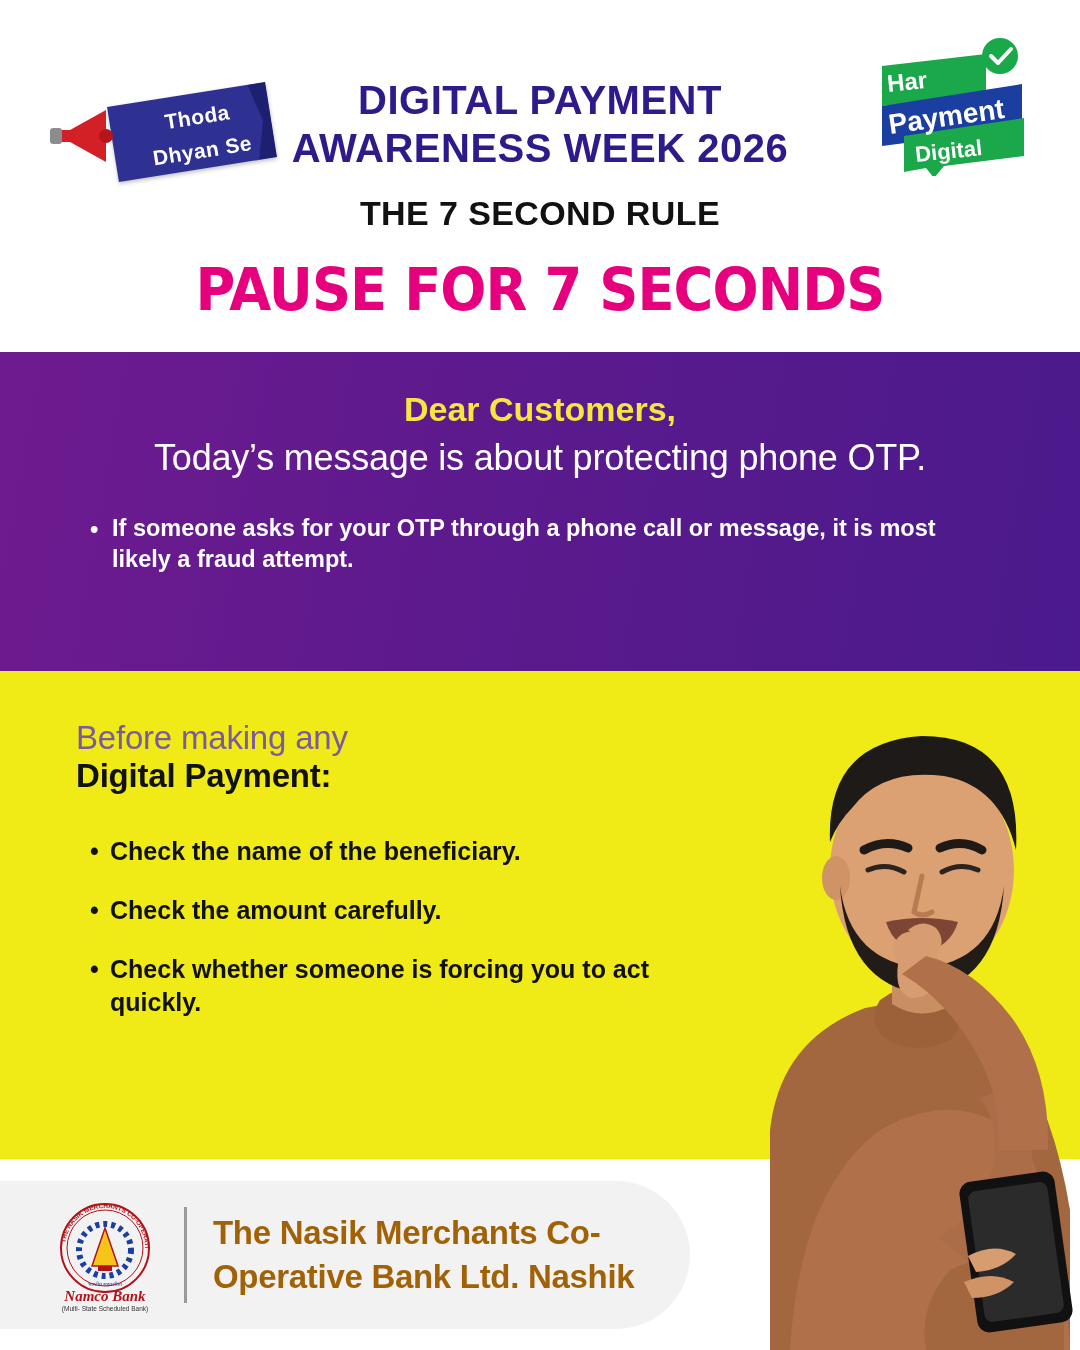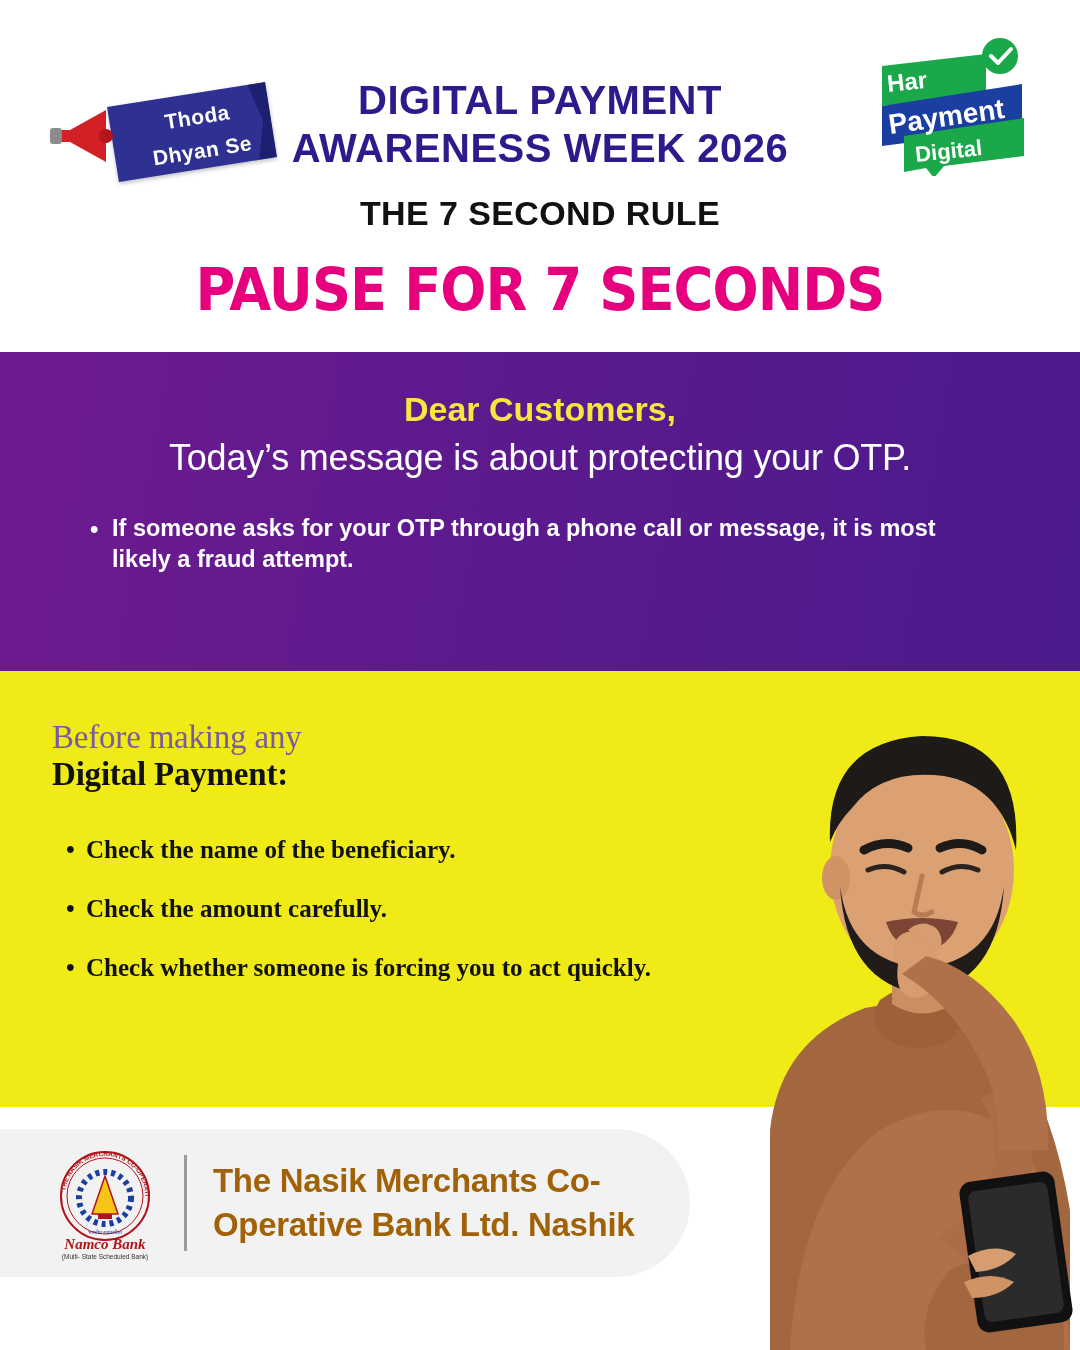--- a/index.html
+++ b/index.html
@@ -74,21 +74,21 @@
   .purple-list li {
     list-style:none; color:#ffffff; font-weight:bold; font-size:23.5px;
     line-height:31px; margin-bottom:26px; position:relative; max-width:870px;
   }
   .purple-list li:before {
     content:"•"; position:absolute; left:-22px; top:0; font-size:24px;
   }
 
   
   .yellow {
-    position:relative; height:436px; background:#f0eb16; padding:48px 40px 0 52px;font-family:Liberation Serif, serif;
+    position:relative; height:488px; background:#f0eb16; padding:48px 40px 0 76px;
   }
   .before {
     color:#7a5aa0; font-size:33px; font-weight:400; letter-spacing:-.2px;
   }
   .digitalpay {
     color:#111111; font-size:33px; font-weight:bold; margin-top:0; letter-spacing:-.2px;
   }
   .yellow-list { margin-top:40px; padding-left:34px; }
   .yellow-list li {
     list-style:none; color:#111111; font-weight:bold; font-size:25px;
@@ -149,21 +149,21 @@
       <circle cx="126" cy="20" r="18" fill="#19a84a"></circle>
       <path d="M117 20 l7 7 l13 -14" stroke="#ffffff" stroke-width="4" fill="none" stroke-linecap="round" stroke-linejoin="round"></path>
       <text x="14" y="56" font-family="Liberation Sans, sans-serif" font-size="24" font-weight="bold" fill="#ffffff" transform="rotate(-6 14 56)">Har</text>
       <text x="16" y="98" font-family="Liberation Sans, sans-serif" font-size="28" font-weight="bold" fill="#ffffff" transform="rotate(-8 16 98)">Payment</text>
       <text x="42" y="126" font-family="Liberation Sans, sans-serif" font-size="22" font-weight="bold" fill="#ffffff" transform="rotate(-6 42 126)">Digital</text>
     </svg>
   </div>
 
   <div class="purple">
     <div class="dear">Dear Customers,</div>
-    <div class="today">Today’s message is about protecting your OTP.</div>
+    <div class="today">Today’s message is about protecting phone OTP.</div>
     <ul class="purple-list">
       <li>If someone asks for your OTP through a phone call or message, it is most likely a fraud attempt.</li>
     </ul>
   </div>
 
   <div class="yellow">
     <div class="before">Before making any</div>
     <div class="digitalpay">Digital Payment:</div>
     <ul class="yellow-list">
       <li>Check the name of the beneficiary.</li>

